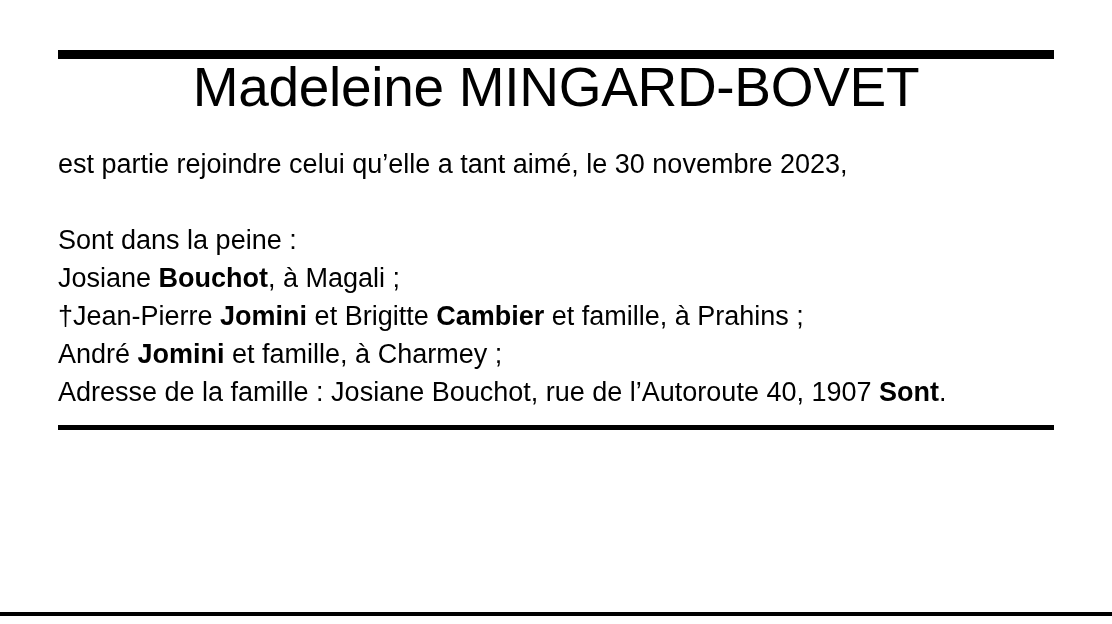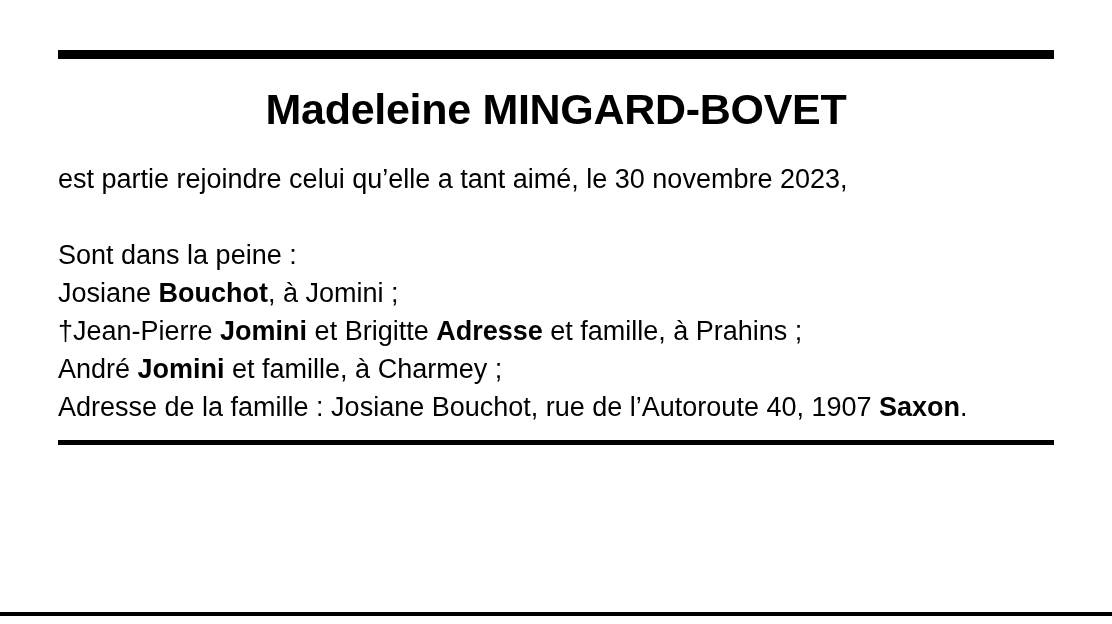--- a/index.html
+++ b/index.html
@@ -33,24 +33,24 @@
   .rule-outer {
     position: absolute;
     left: 0;
     top: 612px;
     width: 1112px;
     height: 4px;
     background: #000000;
   }
   .name {
     text-align: center;
-    font-size: 43px;
-    font-weight: bold;
+    font-size: 55px;
+    font-weight: normal;
     letter-spacing: -0.3px;
-    margin-top: 28px;
+    margin-top: 0;
     line-height: 1.05;
     white-space: nowrap;
   }
   .body-text {
     font-size: 27px;
     line-height: 38px;
     margin-top: 28px;
   }
   .line {
     white-space: nowrap;
@@ -72,29 +72,29 @@
   <div class="name">Madeleine MINGARD-BOVET</div>
 
   <div class="body-text">
 
     <div class="line">est partie rejoindre celui qu’elle a tant aimé, le 30 novembre 2023,</div>
 
     <div class="gap"></div>
 
     <div class="line">Sont dans la peine :</div>
 
-    <div class="line"><span>Josiane </span><b>Bouchot</b><span>, à Jomini ;</span></div>
+    <div class="line"><span>Josiane </span><b>Bouchot</b><span>, à Magali ;</span></div>
 
-    <div class="line"><span>†Jean-Pierre </span><b>Jomini</b><span> et Brigitte </span><b>Adresse</b><span> et famille, à Prahins ;</span></div>
+    <div class="line"><span>†Jean-Pierre </span><b>Jomini</b><span> et Brigitte </span><b>Cambier</b><span> et famille, à Prahins ;</span></div>
 
     <div class="line"><span>André </span><b>Jomini</b><span> et famille, à Charmey ;</span></div>
 
 
 
-    <div class="line"><span>Adresse de la famille : Josiane Bouchot, rue de l’Autoroute 40, 1907 </span><b>Saxon</b><span>.</span></div>
+    <div class="line"><span>Adresse de la famille : Josiane Bouchot, rue de l’Autoroute 40, 1907 </span><b>Sont</b><span>.</span></div>
 
   </div>
 
   <div class="rule-bottom"></div>
 
 </div>
 
 <div class="rule-outer"></div>
 
 </body></html>

